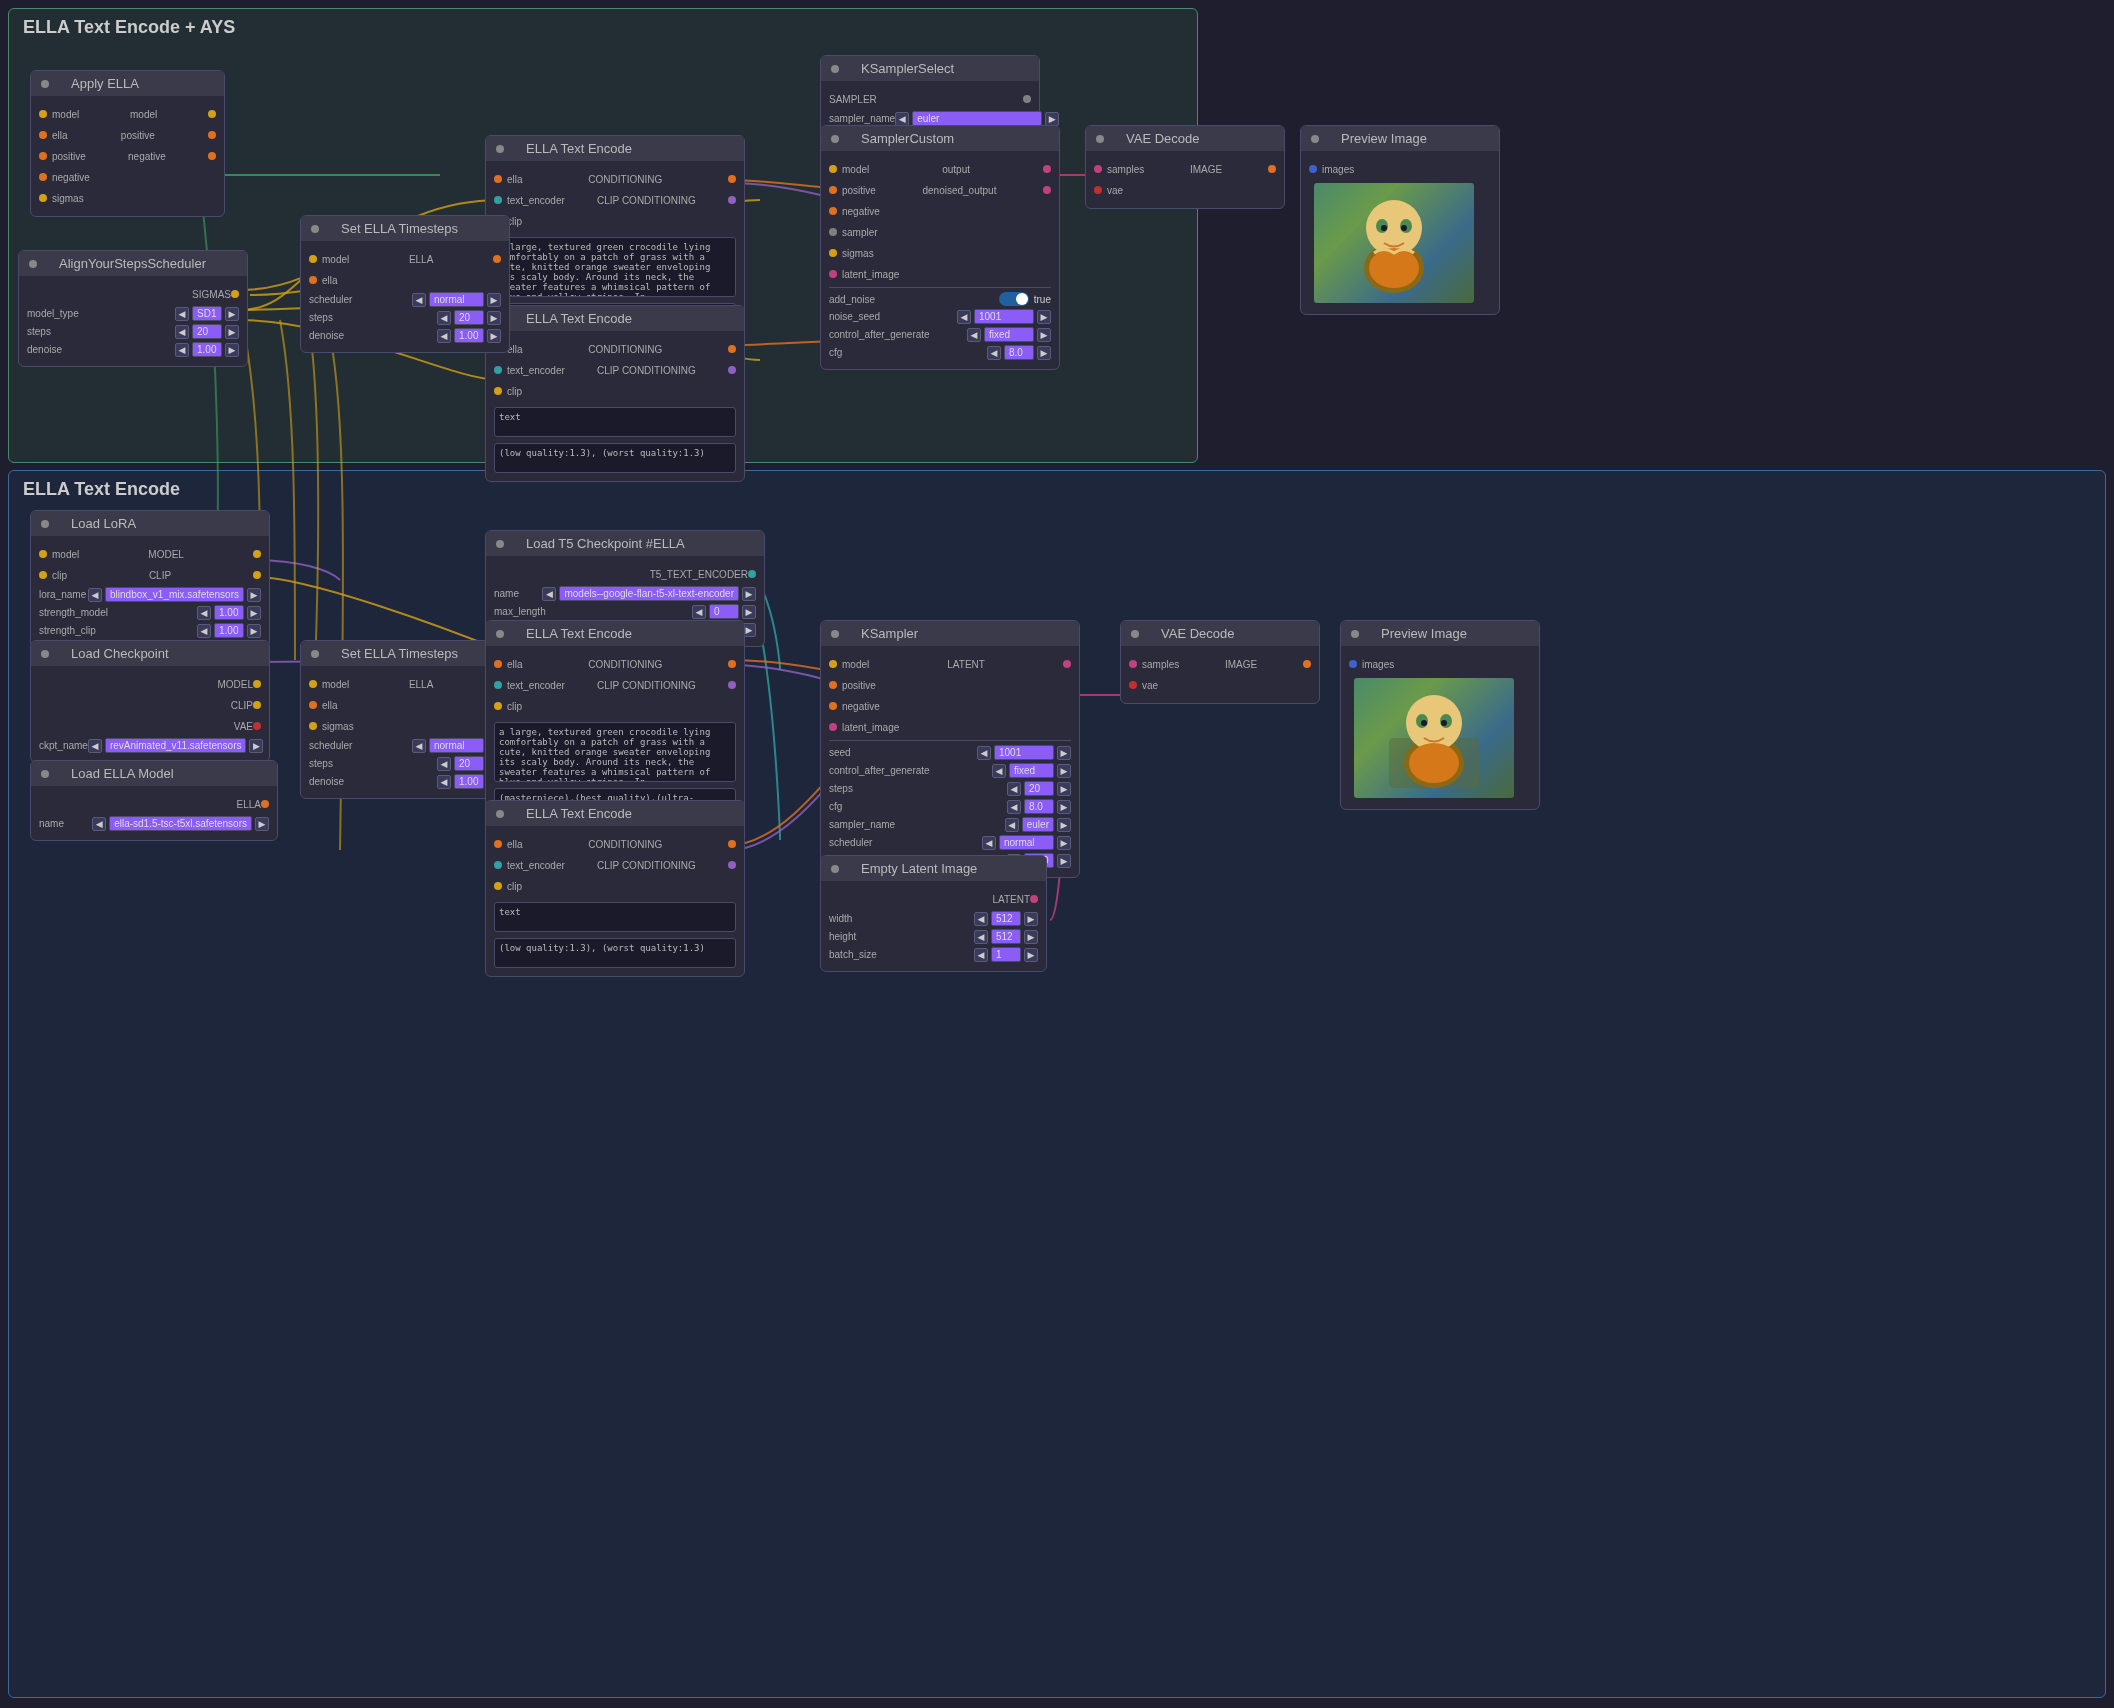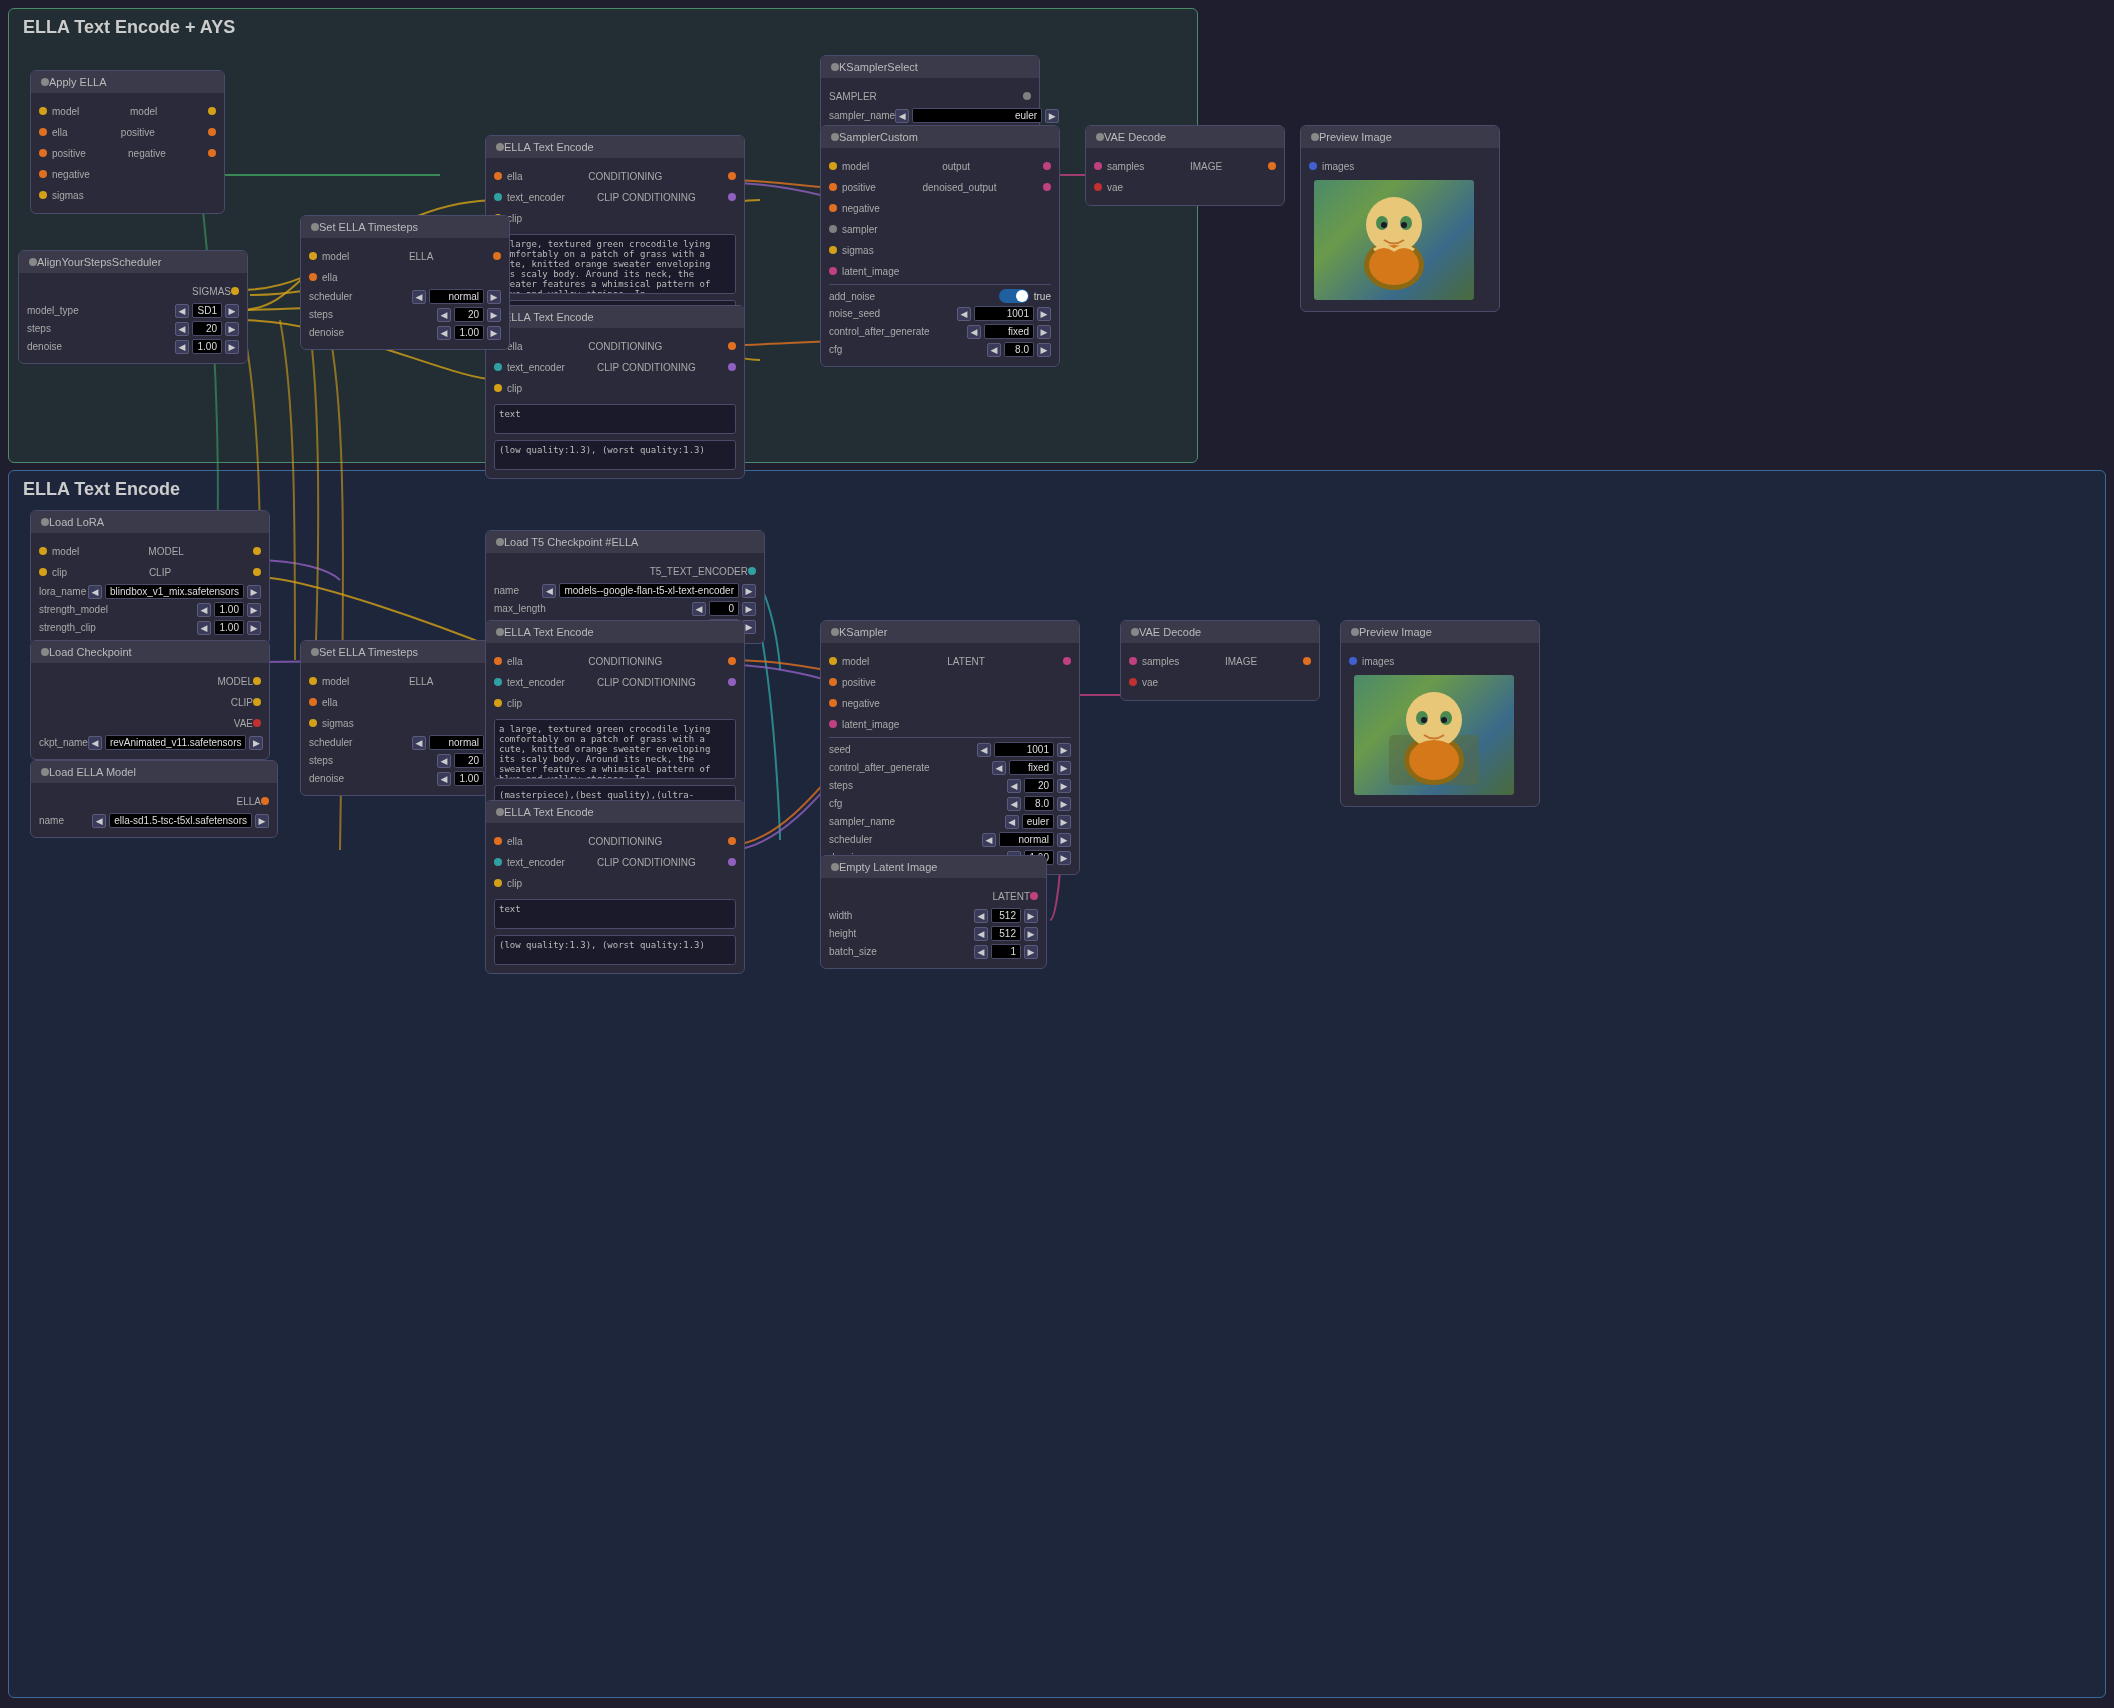--- a/index.html
+++ b/index.html
@@ -58,25 +58,25 @@
       background: #2a2a3a;
       border: 1px solid #4a4a6a;
       border-radius: 6px;
       min-width: 160px;
     }
 
     .node-header {
       background: #3a3a4a;
       padding: 5px 10px;
       border-radius: 5px 5px 0 0;
-      font-size: 11px;
+      font-size: 13px;
       color: #bbb;
       display: flex;
       align-items: center;
-      gap: 0;
+      gap: 22px;
     }
 
     .node-dot {
       width: 8px; height: 8px;
       border-radius: 50%;
       background: #888;
       flex-shrink: 0;
     }
 
     .node-body {
@@ -145,22 +145,22 @@
       cursor: pointer;
       display: flex;
       align-items: center;
       justify-content: center;
     }
 
     .stepper-val {
       font-size: 10px;
       color: #ddd;
       min-width: 30px;
-      text-align: right;
-      background: #000000;
+      text-align: left;
+      background: #8b5cf6;
       border: 1px solid #4a4a6a;
       border-radius: 2px;
       padding: 1px 4px;
     }
 
     .stepper-val-wide {
       min-width: 130px;
     }
 
     

